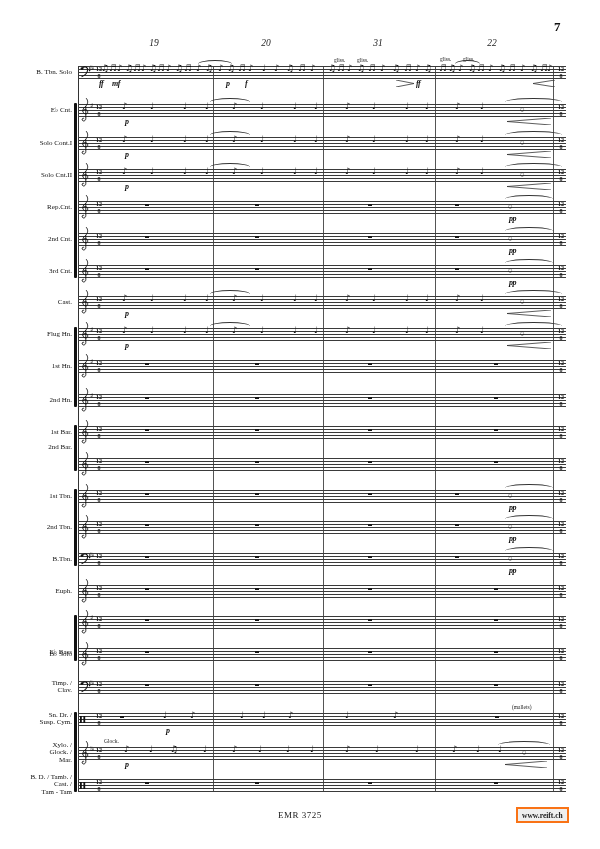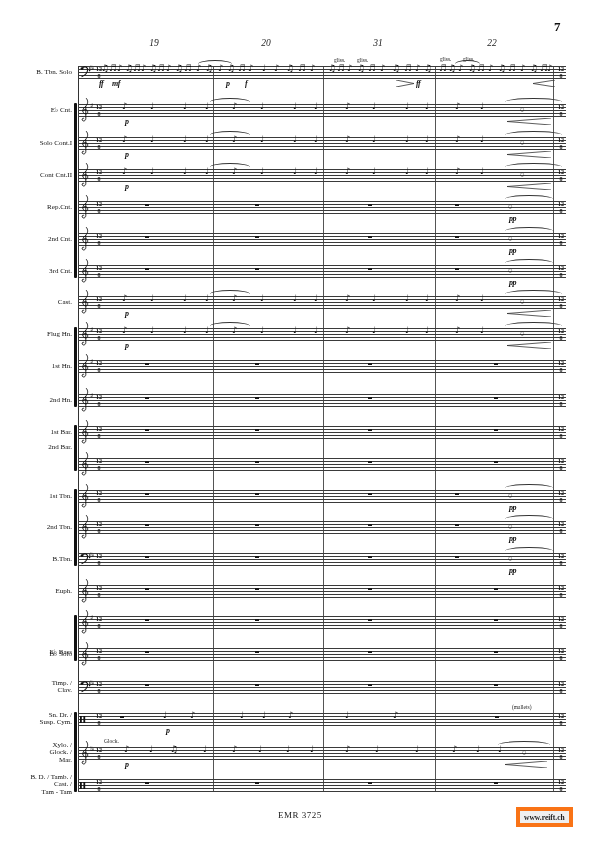--- a/index.html
+++ b/index.html
@@ -18,21 +18,21 @@
   .key{position:absolute;left:12px;top:-2px;font-family:"DejaVu Sans",sans-serif;font-size:7px;letter-spacing:-2px;color:#111;}
   .tsig{position:absolute;width:10px;text-align:center;font-weight:bold;font-size:6px;line-height:6.5px;top:0px;color:#111;}
   .note{position:absolute;top:-2px;font-family:"DejaVu Sans",sans-serif;font-size:9px;line-height:9px;color:#151515;}
   .wnote{position:absolute;top:3px;font-family:"DejaVu Sans",sans-serif;font-size:5px;line-height:5px;color:#151515;}
   .rest{position:absolute;top:3px;width:3.5px;height:2px;background:#151515;}
   .dyn{position:absolute;top:13px;font-weight:bold;font-style:italic;font-size:8px;color:#111;letter-spacing:-0.5px;}
   .stext{position:absolute;font-size:5.5px;color:#222;white-space:nowrap;}
   .tie{position:absolute;top:-6px;height:7px;border-top:1px solid #333;border-radius:50%;}
   .hp{position:absolute;top:14px;}
   #footer-catalog{position:absolute;left:50%;top:810px;transform:translateX(-50%);font-size:9px;letter-spacing:0.5px;color:#222;}
-  #publisher-badge{position:absolute;left:516px;top:807px;border:4px solid #f97316;background:#efefef;
+  #publisher-badge{position:absolute;left:516px;top:807px;border:2px solid #f97316;background:#efefef;
                    font-weight:bold;font-size:7.5px;padding:1.5px 4px;color:#1a1a1a;}
   svg{display:block;}
 </style>
 </head>
 <body>
 
 <div id="page">
   <div id="page-number">7</div>
   <div id="measures">
       <div class="measure-num" style="left: 154px;">19</div>
@@ -199,21 +199,21 @@
         <div class="wnote" style="left: 442px;">○</div>
         <div class="dyn" style="left: 47px;">p</div>
         <div class="tie" style="left: 132px; width: 40px;"></div>
         <div class="tie" style="left: 427px; width: 57px;"></div>
         <span class="hp" style="left: 429px;">
           <svg width="44" height="7" viewBox="0 0 44 7">
             <path d="M44 0 L0 3.5 L44 7" fill="none" stroke="#333" stroke-width="0.8"></path>
           </svg>
         </span>
       </div>
-      <div class="ilabel" style="top: 175.5px;">Cont Cnt.II</div>
+      <div class="ilabel" style="top: 175.5px;">Solo Cnt.II</div>
       <div class="staff" style="top: 169px;">
         <span class="clef" style="top: -7px;">
           <svg width="10" height="27" viewBox="0 0 10 27">
             <path d="M6.2 1.2 C8.4 3.8 8 6.8 5.8 9.2 L5.8 21.5 C5.8 24 3 24.8 2.2 23 C1.6 21.4 3.4 20.6 4.2 21.8 M5.8 9.2 C2.6 11.4 1.8 14.8 4.2 16.4 C6.8 18.1 9 15.2 6.9 13.2 C5.3 11.8 3.2 12.6 2.8 14.2" fill="none" stroke="#111" stroke-width="0.9"></path>
           </svg>
         </span>
         <div class="tsig" style="white-space: pre-line; left: 16px;">12
 8</div>
         <div class="tsig" style="white-space: pre-line; left: 478px;">12
 8</div>

